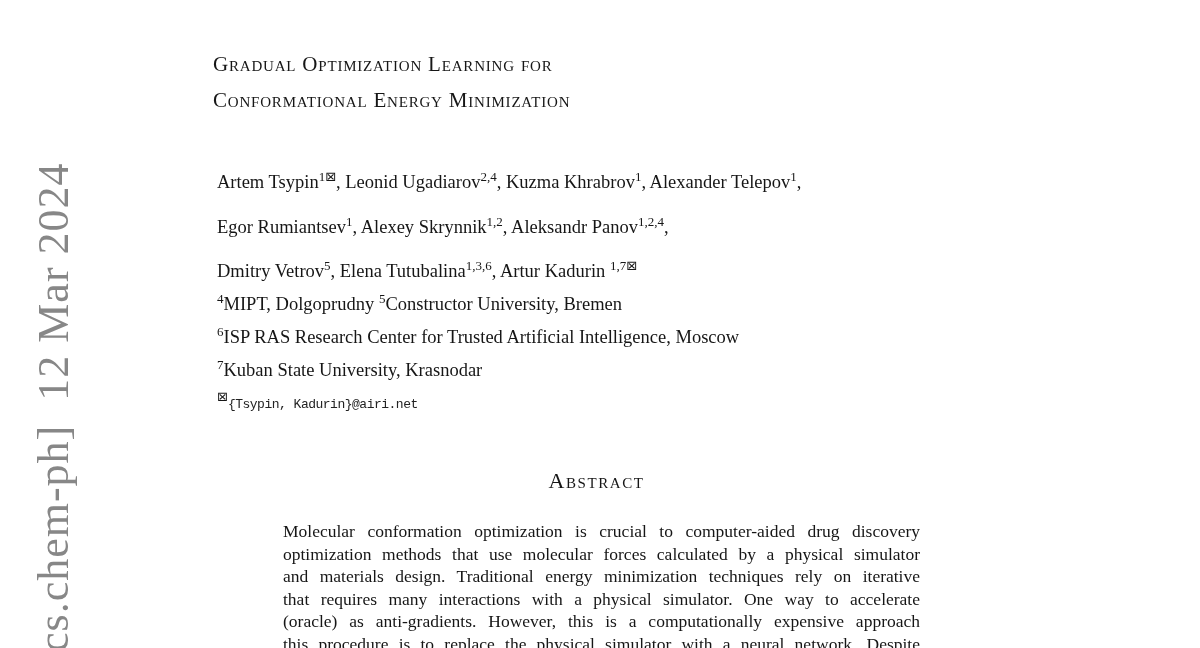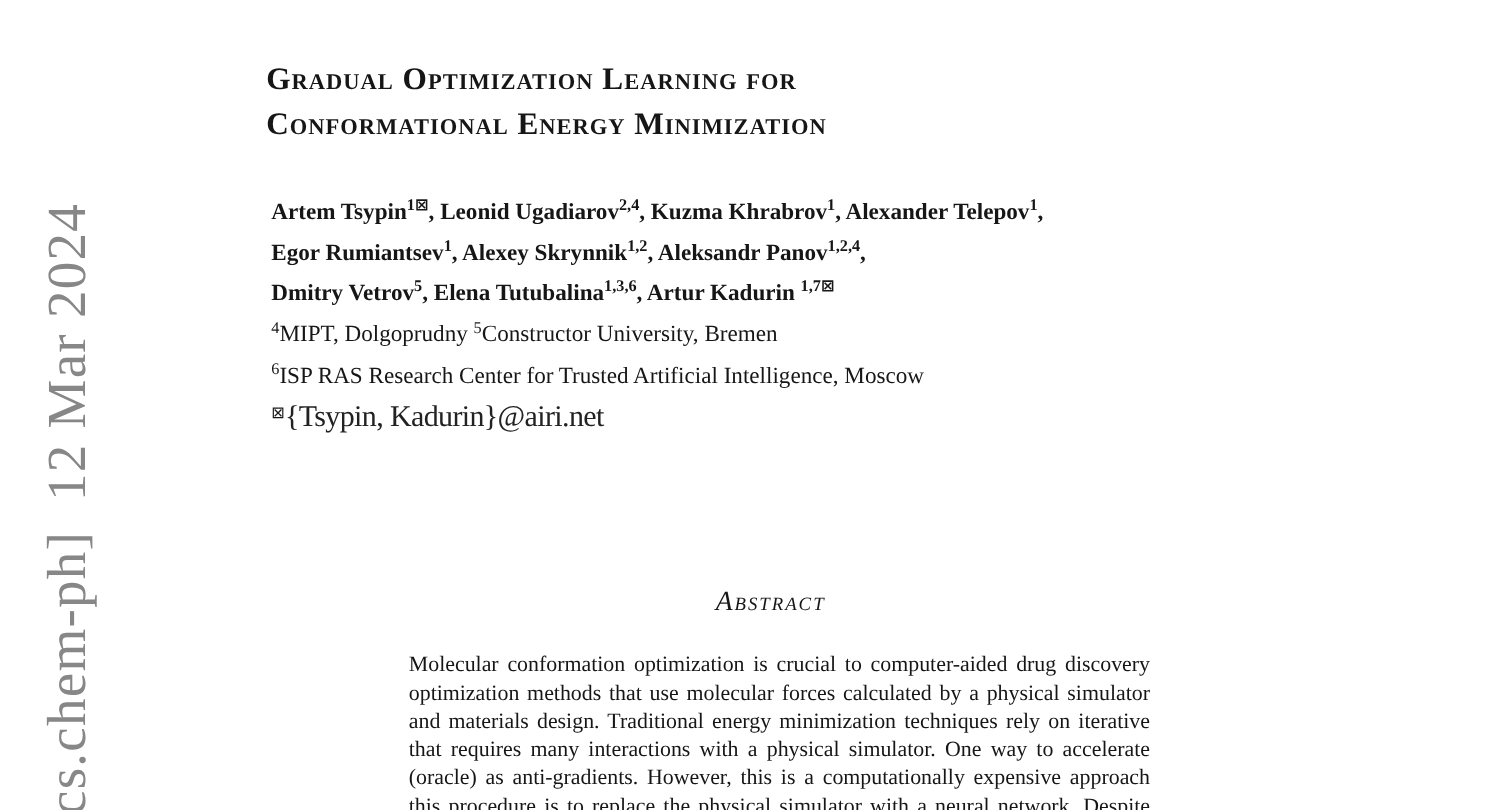--- a/index.html
+++ b/index.html
@@ -24,95 +24,94 @@
     font-size: 44px;
     line-height: 56px;
     letter-spacing: 1px;
     white-space: pre;
     font-family: "Liberation Serif", serif;
   }
   .title {
     position: absolute;
     left: 213px;
     top: 46px;
-    font-size: 25px;
+    font-size: 21px;
     line-height: 36px;
     font-variant: small-caps;
     letter-spacing: 0.8px;
-    font-weight: 700;
+    font-weight: 400;
   }
   .authorblock {
     position: absolute;
     left: 217px;
     top: 154px;
     width: 720px;
     font-size: 18.5px;
     line-height: 32.7px;
     white-space: nowrap;
   }
-  .aline.bold { font-weight: bold; }
+  .aline.bold { font-weight: normal; margin-top: 12px; }
   .authorblock sup {
     font-size: 13px;
     line-height: 0;
     vertical-align: baseline;
     position: relative;
     top: -7px;
   }
   .mono {
-    font-family: Liberation Serif, serif;
-    font-size: 24px;
+    font-family: Liberation Mono, monospace;
+    font-size: 13px;
     letter-spacing: -0.5px;
     color: #222222;
   }
   .mail {
     font-family: "DejaVu Sans", sans-serif;
     font-size: 13px;
   }
   .absheading {
     position: absolute;
-    left: 298px;
+    left: 278px;
     top: 468px;
     width: 637px;
     text-align: center;
     font-variant: small-caps;
     font-size: 22px;
     letter-spacing: 1.6px;
     font-weight: 500;
-    font-style: italic;
   }
   .abstext {
     position: absolute;
     left: 283px;
     top: 520px;
     width: 637px;
     font-size: 17.5px;
     line-height: 22.6px;
   }
   .jline {
     text-align: justify;
     text-align-last: justify;
-    margin-left: 44px;
   }
 </style>
 </head>
 <body>
 
 <div class="stamp" style="color: rgb(135, 135, 135);">cs.chem-ph]  12 Mar 2024</div>
 
 <div class="title">
   <div>Gradual Optimization Learning for</div>
   <div>Conformational Energy Minimization</div>
 </div>
 
 <div class="authorblock">
   <div class="aline bold"><span>Artem Tsypin</span><sup>1</sup><sup class="mail">⊠</sup><span>, Leonid Ugadiarov</span><sup>2,4</sup><span>, Kuzma Khrabrov</span><sup>1</sup><span>, Alexander Telepov</span><sup>1</sup><span>,</span></div>
   <div class="aline bold"><span>Egor Rumiantsev</span><sup>1</sup><span>, Alexey Skrynnik</span><sup>1,2</sup><span>, Aleksandr Panov</span><sup>1,2,4</sup><span>,</span></div>
   <div class="aline bold"><span>Dmitry Vetrov</span><sup>5</sup><span>, Elena Tutubalina</span><sup>1,3,6</sup><span>, Artur Kadurin </span><sup>1,7</sup><sup class="mail">⊠</sup></div>
   <div class="aline"><sup>4</sup><span>MIPT, Dolgoprudny </span><sup>5</sup><span>Constructor University, Bremen</span></div>
   <div class="aline"><sup>6</sup><span>ISP RAS Research Center for Trusted Artificial Intelligence, Moscow</span></div>
+  <div class="aline"><sup>7</sup><span>Kuban State University, Krasnodar</span></div>
   <div class="aline"><sup class="mail">⊠</sup><span class="mono">{Tsypin, Kadurin}@airi.net</span></div>
 </div>
 
 <div class="absheading">Abstract</div>
 
 <div class="abstext">
     <div class="jline">Molecular conformation optimization is crucial to computer-aided drug discovery</div>
     <div class="jline">optimization methods that use molecular forces calculated by a physical simulator</div>
     <div class="jline">and materials design. Traditional energy minimization techniques rely on iterative</div>
     <div class="jline">that requires many interactions with a physical simulator. One way to accelerate</div>

